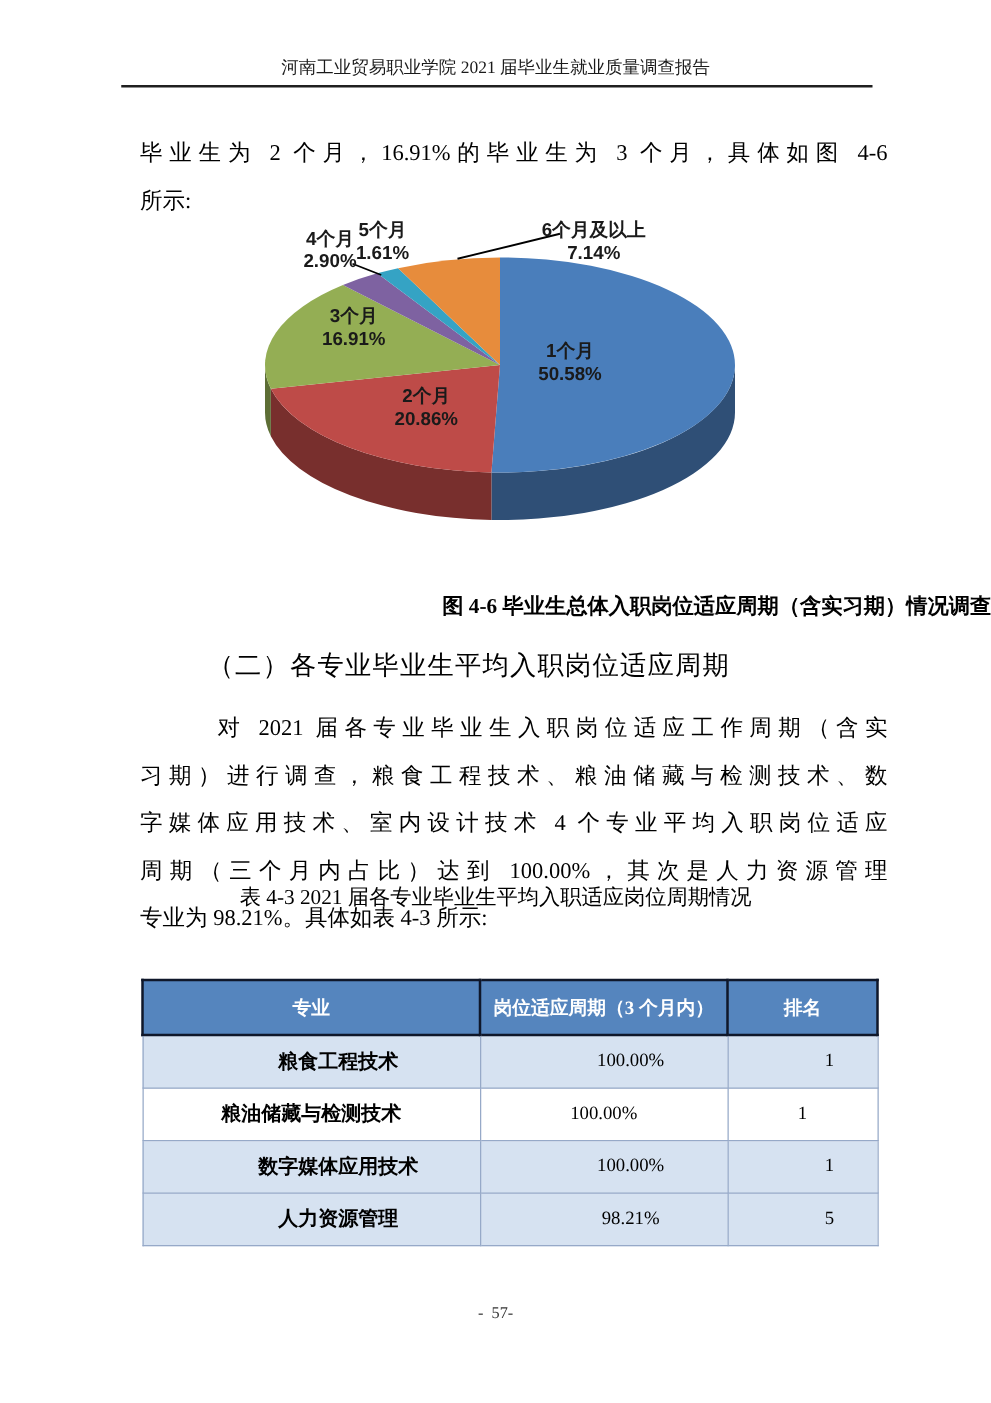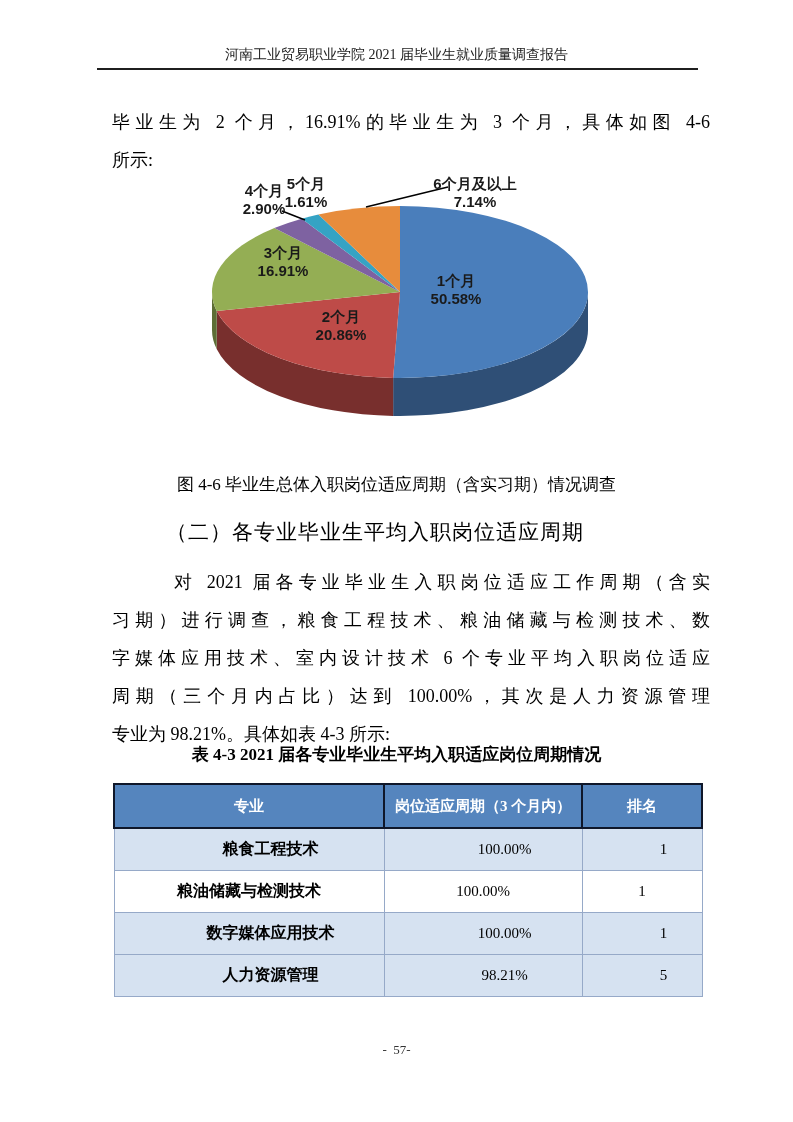--- a/index.html
+++ b/index.html
@@ -23,29 +23,29 @@
     font-size:18px;line-height:38px;
   }
   .para1{top:103px;}
   .para2{top:563px;}
   .pline{text-align:justify;text-align-last:justify;}
   .pline.last{text-align-last:left;}
   .para2 .pline.first{text-indent:62px;}
   .chart-area{position:absolute;left:150px;top:163px;width:500px;height:300px;}
   .fig-caption{
     position:absolute;top:473px;left:0;width:100%;
-    text-align:center;font-size:17px;font-weight:normal;line-height:24px;
+    text-align:right;font-size:17px;font-weight:bold;line-height:24px;
   }
   .section-heading{
     position:absolute;top:513px;left:100px;width:598px;
     font-size:21px;line-height:38px;text-indent:66px;letter-spacing:1px;
   }
   .table-caption{
-    position:absolute;top:743px;left:0;width:100%;
-    text-align:center;font-size:17px;font-weight:bold;line-height:24px;
+    position:absolute;top:706px;left:0;width:100%;
+    text-align:center;font-size:17px;font-weight:normal;line-height:24px;
   }
   table.data{
     position:absolute;left:113px;top:783px;
     border-collapse:collapse;table-layout:fixed;
   }
   table.data th{
     background:var(--tbl-header-bg,#5585BE);
     color:var(--tbl-header-fg,#ffffff);
     font-size:15px;font-weight:bold;
     height:40px;border:2px solid #0f172a;
@@ -108,21 +108,21 @@
       </svg>
   </div>
 
   <div class="fig-caption">图 4-6  毕业生总体入职岗位适应周期（含实习期）情况调查</div>
 
   <div class="section-heading">（二）各专业毕业生平均入职岗位适应周期</div>
 
   <div class="para para2">
       <div class="pline first">对 2021 届各专业毕业生入职岗位适应工作周期（含实</div>
       <div class="pline">习期）进行调查，粮食工程技术、粮油储藏与检测技术、数</div>
-      <div class="pline">字媒体应用技术、室内设计技术 6 个专业平均入职岗位适应</div>
+      <div class="pline">字媒体应用技术、室内设计技术 4 个专业平均入职岗位适应</div>
       <div class="pline">周期（三个月内占比）达到 100.00%，其次是人力资源管理</div>
       <div class="pline last">专业为 98.21%。具体如表 4-3 所示:</div>
     </div>
 
   <div class="table-caption">表 4-3  2021 届各专业毕业生平均入职适应岗位周期情况</div>
 
   <table class="data" id="data-table" style="--tbl-header-bg: #5585BE; --tbl-header-fg: #FFFFFF; --tbl-band: #D6E2F1; --tbl-border: #96A9C8;">
     <colgroup>
       <col style="width:270px">
         <col style="width:198px">

